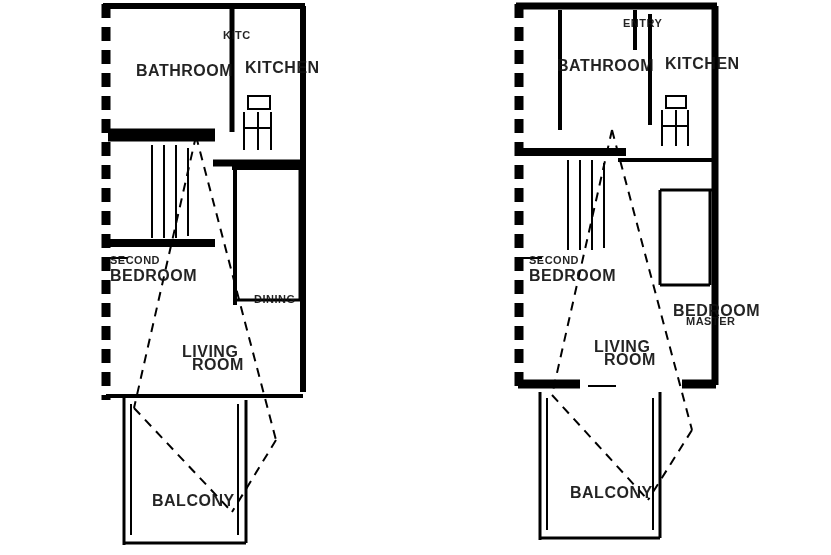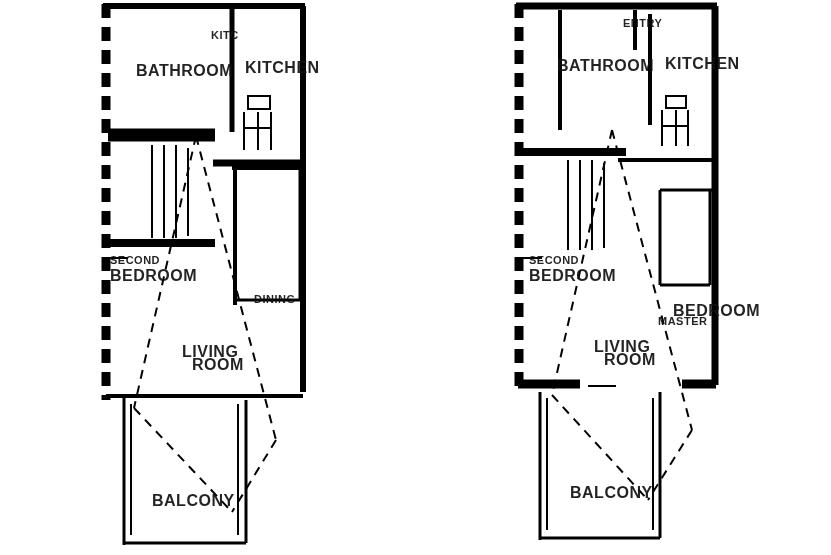--- a/index.html
+++ b/index.html
@@ -217,34 +217,34 @@
         </g>
 
         <g stroke-width="2">
           <line x1="103" y1="258" x2="122" y2="258"></line>
           <line x1="168" y1="386" x2="196" y2="386"></line>
         </g>
       </g>
     </svg>
   </div>
 
-  <div class="room-label lbl-sm blur" style="left:211px; top:30px;text-align:right;">KITC</div>
+  <div class="room-label lbl-sm blur" style="left:223px; top:30px;text-align:right;">KITC</div>
   <div class="room-label lbl-md blur" style="left:136px; top:63px;">BATHROOM</div>
   <div class="room-label lbl-md blur" style="left:245px; top:60px;">KITCHEN</div>
   <div class="room-label lbl-sm blur" style="left:110px; top:255px;">SECOND</div>
   <div class="room-label lbl-md blur" style="left:110px; top:268px;">BEDROOM</div>
   <div class="room-label lbl-sm blur" style="left:254px; top:294px;">DINING</div>
   <div class="room-label lbl-md blur" style="left:182px; top:344px;">LIVING</div>
   <div class="room-label lbl-md blur" style="left:192px; top:357px;">ROOM</div>
   <div class="room-label lbl-md blur" style="left:152px; top:493px;">BALCONY</div>
 
   <div class="room-label lbl-sm blur" style="left:623px; top:18px;">ENTRY</div>
   <div class="room-label lbl-md blur" style="left:557px; top:58px;">BATHROOM</div>
   <div class="room-label lbl-md blur" style="left:665px; top:56px;">KITCHEN</div>
   <div class="room-label lbl-sm blur" style="left:529px; top:255px;">SECOND</div>
   <div class="room-label lbl-md blur" style="left:529px; top:268px;">BEDROOM</div>
   <div class="room-label lbl-md blur" style="left:673px; top:303px;">BEDROOM</div>
-  <div class="room-label lbl-sm blur" style="left:658px; top:316px;">MASTER</div>
+  <div class="room-label lbl-sm blur" style="left:686px; top:316px;">MASTER</div>
   <div class="room-label lbl-md blur" style="left:594px; top:339px;">LIVING</div>
   <div class="room-label lbl-md blur" style="left:604px; top:352px;">ROOM</div>
   <div class="room-label lbl-md blur" style="left:570px; top:485px;">BALCONY</div>
 
 </div>
 
 </body></html>

